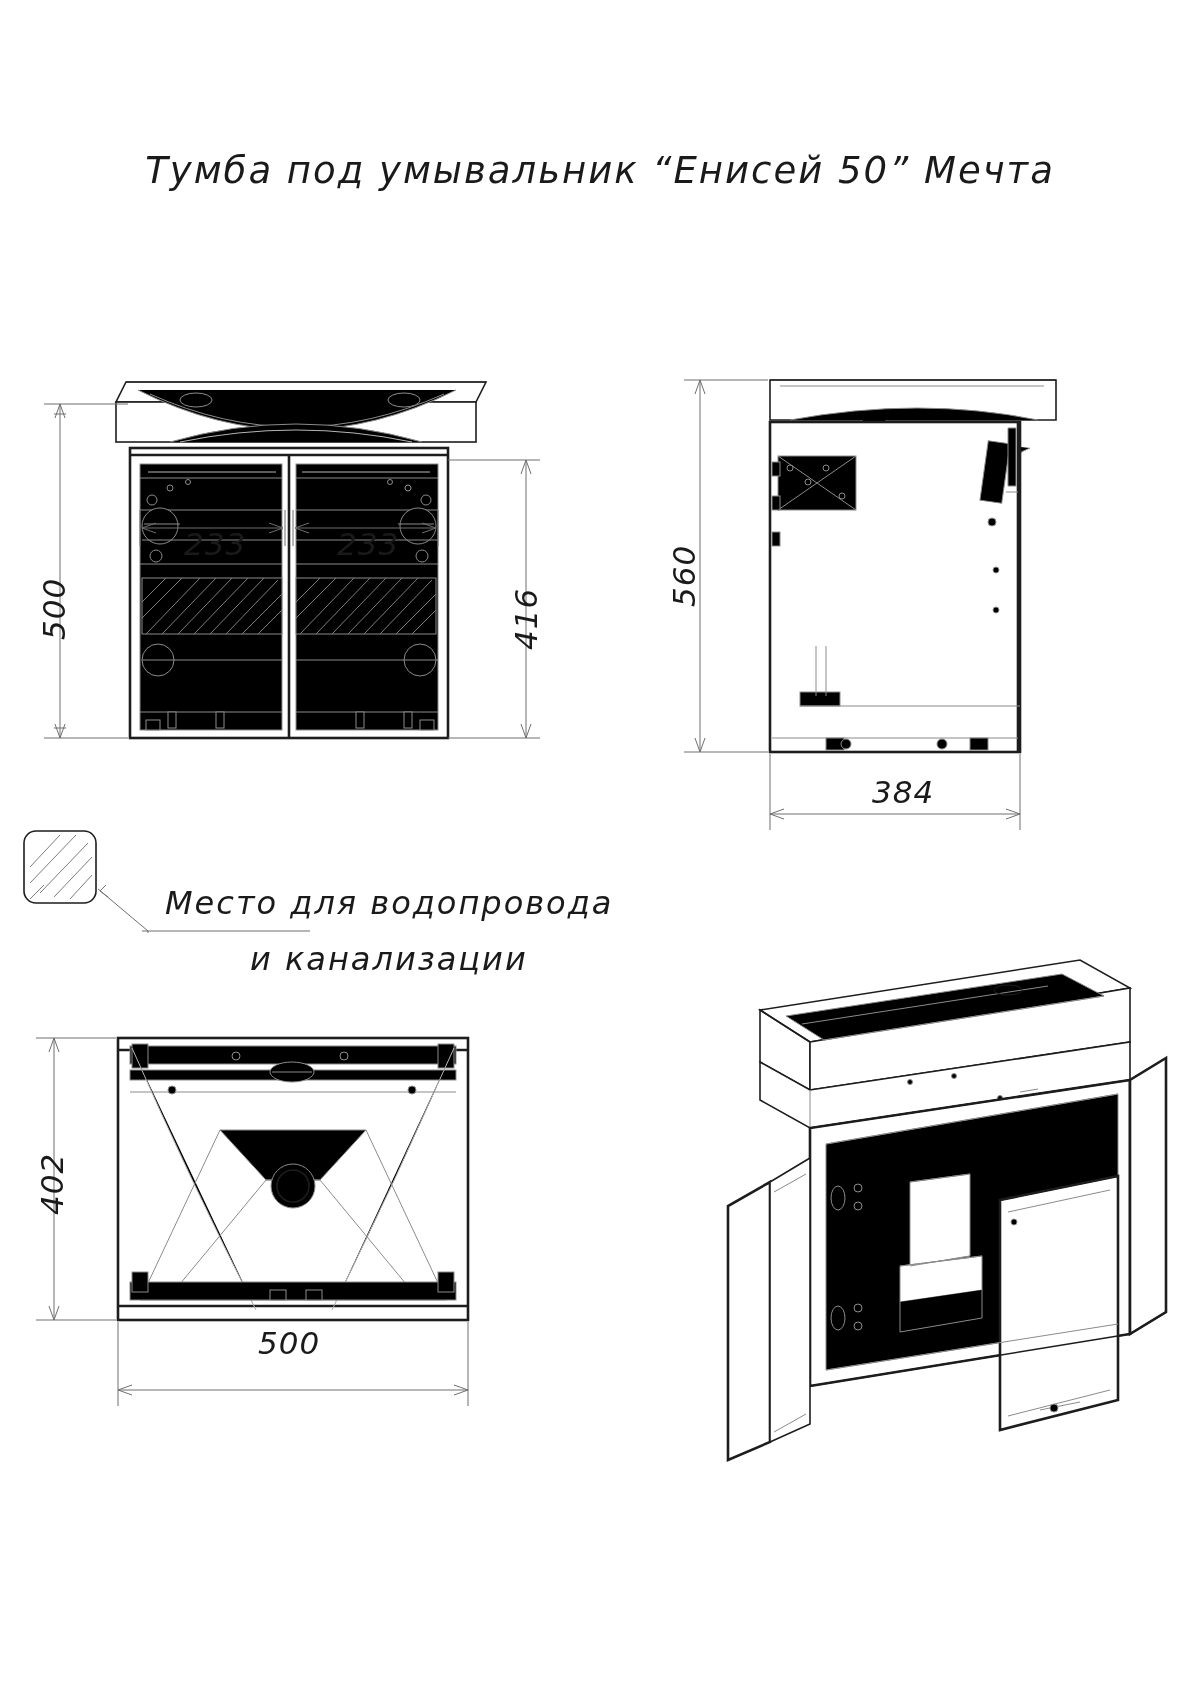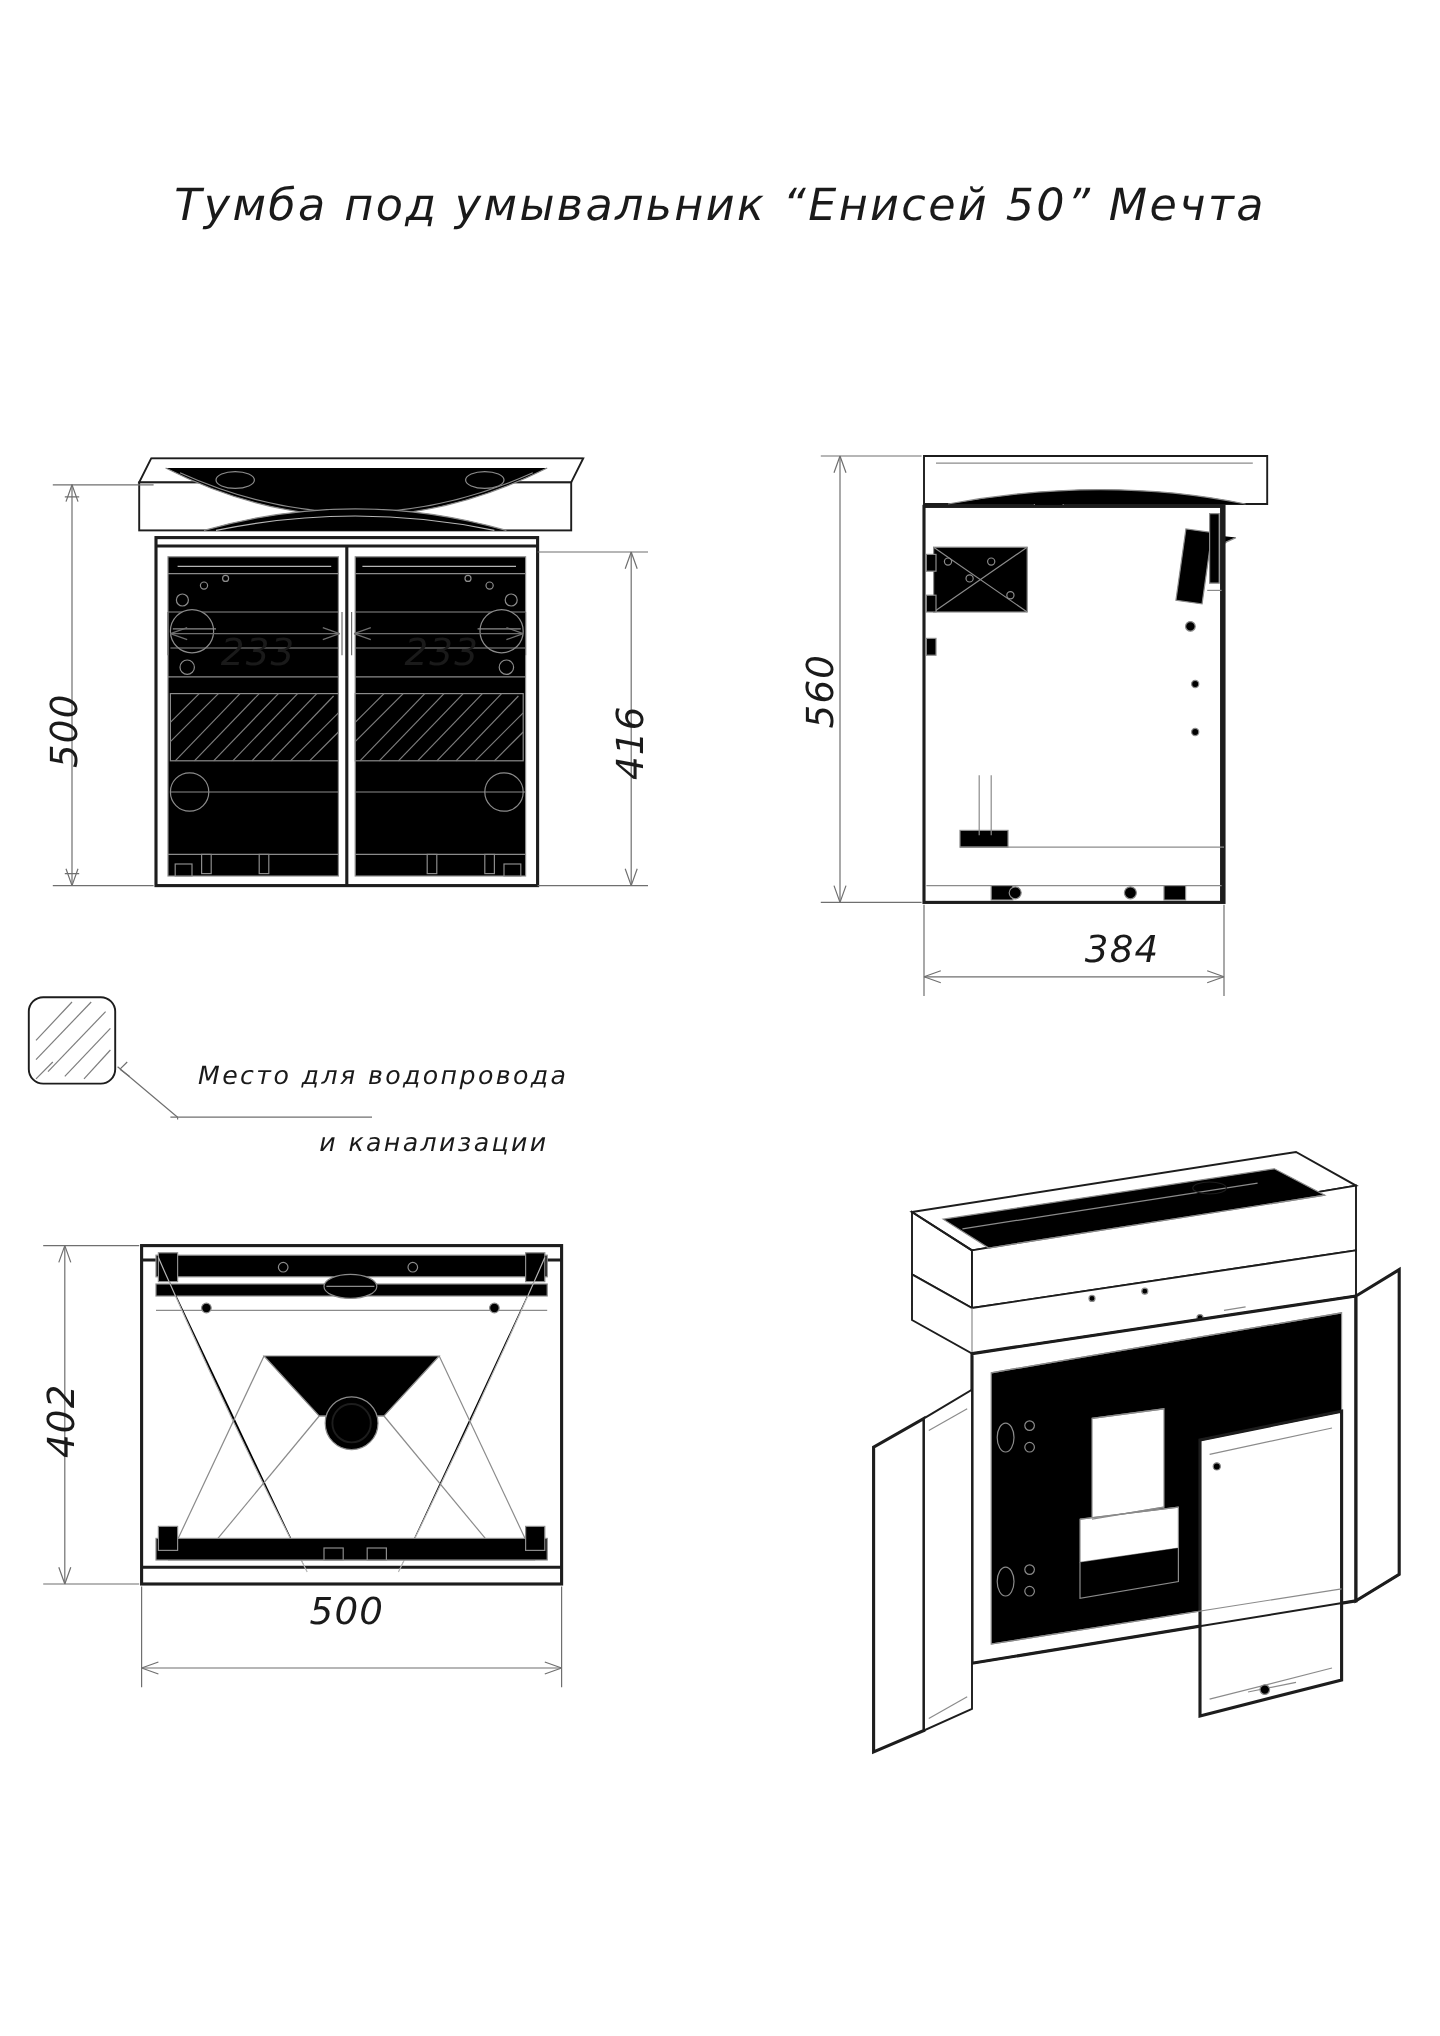--- a/index.html
+++ b/index.html
@@ -47,21 +47,21 @@
     white-space: nowrap;
   }
   .dim-label.vert {
     transform: rotate(-90deg);
     transform-origin: left top;
   }
   .note-text {
     position: absolute;
     font-family: "DejaVu Sans", sans-serif;
     font-style: italic;
-    font-size: 21px;
+    font-size: 32px;
     letter-spacing: 2px;
     color: #1a1a1a;
     white-space: nowrap;
   }
   svg { display: block; }
   .ln { stroke: #1d1d1d; fill: none; }
   .thin { stroke-width: 1; }
   .med { stroke-width: 1.6; }
   .thick { stroke-width: 2.6; }
   .gray { stroke: #8b8b8b; stroke-width: 1; }
@@ -240,40 +240,40 @@
     <path class="dimline" d="M60 396 L55 382 M60 396 L65 382"></path>
 
     <path class="dimline" d="M130 398 L130 474"></path>
     <path class="dimline" d="M380 398 L380 474"></path>
     <path class="dimline" d="M130 458 L380 458"></path>
     <path class="dimline" d="M130 458 L144 453 M130 458 L144 463"></path>
     <path class="dimline" d="M380 458 L366 453 M380 458 L366 463"></path>
   </svg>
 
   <div class="dim-label vert" style="left:666px; top:607px;">560</div>
-  <div class="dim-label" style="left:904px; top:774px;">384</div>
+  <div class="dim-label" style="left:872px; top:774px;">384</div>
 
   <svg style="position:absolute;left:10px;top:815px;" width="300" height="160" viewBox="0 0 300 160">
     <rect class="ln med fillwhite" x="14" y="16" width="72" height="72" rx="12" ry="12"></rect>
     <g class="hatch">
       <path d="M20 68 L66 20"></path>
         <path d="M30 78 L78 28"></path>
       <path d="M20 52 L50 20"></path>
         <path d="M44 82 L82 42"></path>
       <path d="M20 84 L34 70"></path>
         <path d="M60 84 L82 60"></path>
     </g>
     <path class="dimline" d="M88 74 L138 116"></path>
     <path class="dimline" d="M138 116 L138 118"></path>
     <path class="dimline" d="M90 76 L96 70 M90 76 L98 82"></path>
     <path class="dimline" d="M132 116 L300 116"></path>
   </svg>
 
   <div class="note-text" style="left:165px; top:884px;">Место для водопровода</div>
-  <div class="note-text" style="left:266px; top:940px;text-align:right;">и канализации</div>
+  <div class="note-text" style="left:250px; top:940px;text-align:right;">и канализации</div>
 
   <svg style="position:absolute;left:20px;top:1010px;" width="560" height="420" viewBox="0 0 560 420">
 
     <rect class="ln thick fillwhite" x="98" y="28" width="350" height="282"></rect>
     <path class="ln thick" d="M98 40 L448 40"></path>
     <path class="ln thick" d="M98 296 L448 296"></path>
 
     <rect class="gray" x="110" y="36" width="326" height="18"></rect>
     <rect class="gray" x="110" y="60" width="326" height="10"></rect>
     <path class="gray" d="M110 82 L436 82"></path>

